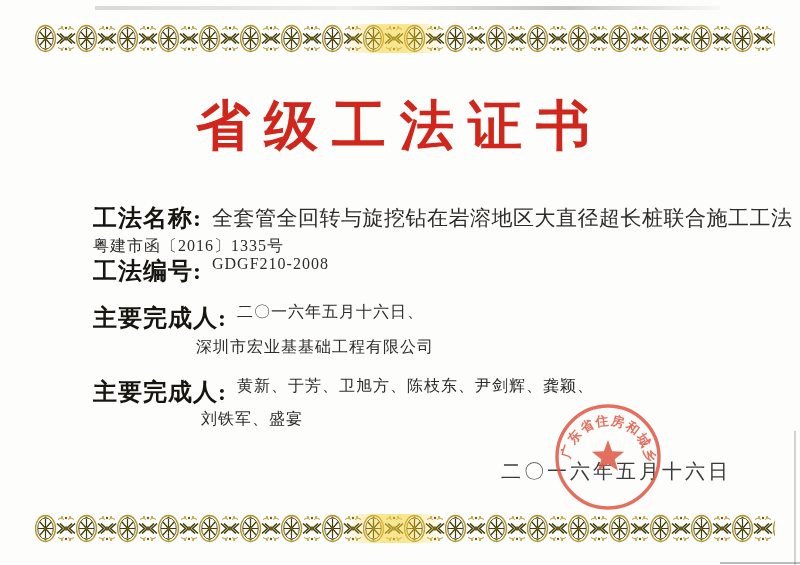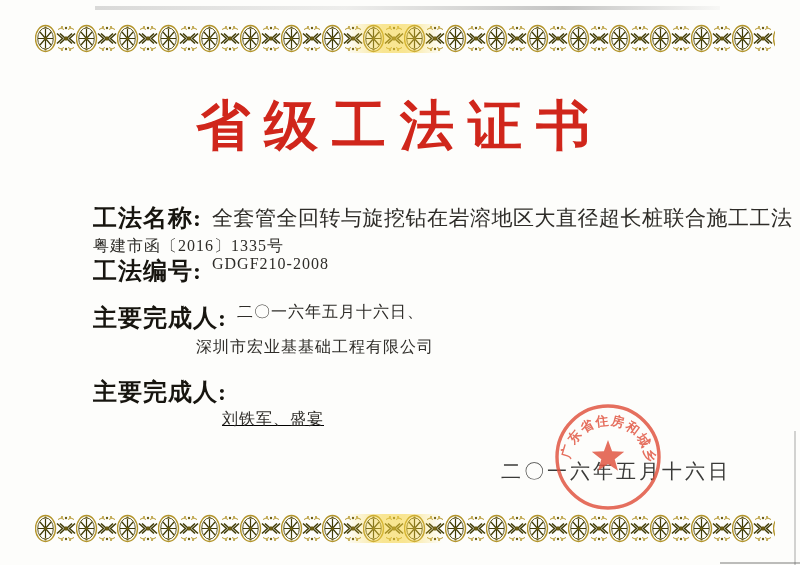--- a/index.html
+++ b/index.html
@@ -41,21 +41,21 @@
   .val{
     font-weight:normal;color:#2e2c28;
     font-size:16px;letter-spacing:1px;
   }
   .r1{top:196px;left:93px;} .r1 .val{font-size:21px;letter-spacing:0.5px;padding-top:2px;}
   .r2{top:230px;left:93px;}
   .r3{top:249px;left:93px;}
   .r4{top:296px;left:93px;}
   .r5{top:331px;left:196px;}
   .r6{top:370px;left:93px;}
-  .r7{top:403px;left:222px;text-decoration:underline;}
+  .r7{top:403px;left:201px;}
 
   
   .date{
     position:absolute;top:452px;left:501px;
     font-size:20px;letter-spacing:3px;color:#3a3a38;
     white-space:nowrap;
   }
 
   
   .seal{position:absolute;top:393px;left:543px;width:130px;height:125px;opacity:0.82;}
@@ -155,20 +155,21 @@
     <span class="lbl">主要完成人:</span>
     <span class="val">二〇一六年五月十六日、</span>
   </div>
 
   <div class="row r5">
     <span class="val">深圳市宏业基基础工程有限公司</span>
   </div>
 
   <div class="row r6">
     <span class="lbl">主要完成人:</span>
+    <span class="val">黄新、于芳、卫旭方、陈枝东、尹剑辉、龚颖、</span>
   </div>
 
   <div class="row r7">
     <span class="val">刘铁军、盛宴</span>
   </div>
 
   <div class="date">二〇一六年五月十六日</div>
 
   <div class="seal">
     <svg width="130" height="125" viewBox="0 0 130 125" xmlns="http://www.w3.org/2000/svg">

